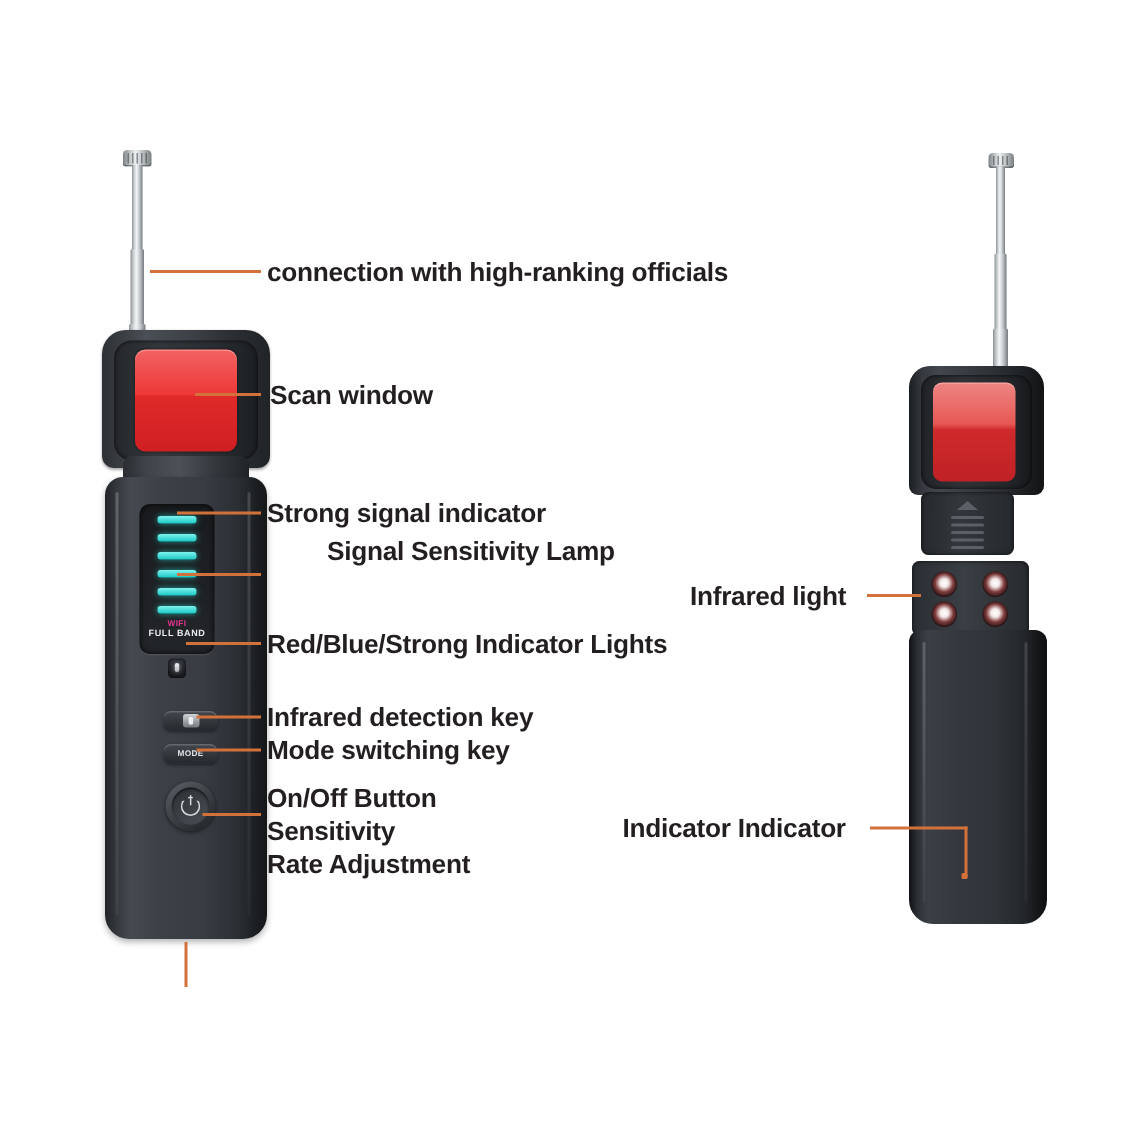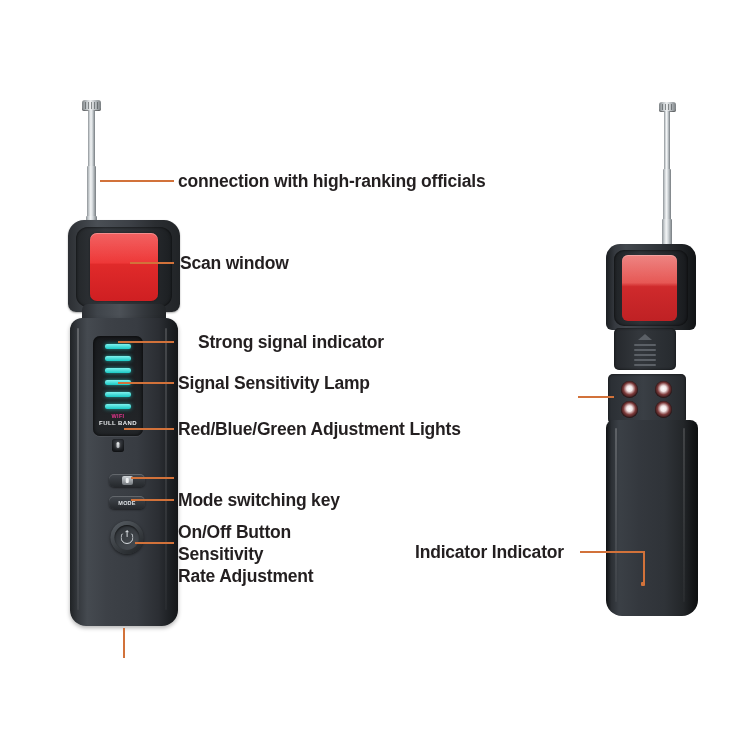--- a/index.html
+++ b/index.html
@@ -379,30 +379,32 @@
   <div class="lead h" style="left:578px;top:396px;width:36px;"></div>
 
   <div class="lead h" style="left:580px;top:551px;width:65px;"></div>
   <div class="lead v" style="left:643px;top:551px;height:34px;"></div>
   <div class="dot" style="left:641px;top:582px;"></div>
 
   <div class="label" style="left:178px;top:170px;">connection with high-ranking officials</div>
 
   <div class="label" style="left:180px;top:252px;">Scan window</div>
 
-  <div class="label" style="left:178px;top:331px;margin-left:20px;">Strong signal indicator</div>
-
-  <div class="label" style="left:178px;top:372px;">Signal Sensitivity Lamp</div>
-
-  <div class="label" style="left:178px;top:418px;">Red/Blue/Green Adjustment Lights</div>
-
+  <div class="label" style="left:178px;top:331px;">Strong signal indicator</div>
+
+  <div class="label" style="left:178px;top:356px;padding-left:40px;">Signal Sensitivity Lamp</div>
+
+  <div class="label" style="left:178px;top:418px;">Red/Blue/Strong Indicator Lights</div>
+
+  <div class="label" style="left:178px;top:467px;">Infrared detection key</div>
 
   <div class="label multi" style="left:178px;top:521px;">On/Off Button
 Sensitivity
 Rate Adjustment</div>
 
   <div class="label" style="left:178px;top:489px;">Mode switching key</div>
 
 
+  <div class="label" style="left:460px;top:386px;">Infrared light</div>
 
   <div class="label" style="left:415px;top:541px;">Indicator Indicator</div>
 
 </div>
 
 </body></html>

